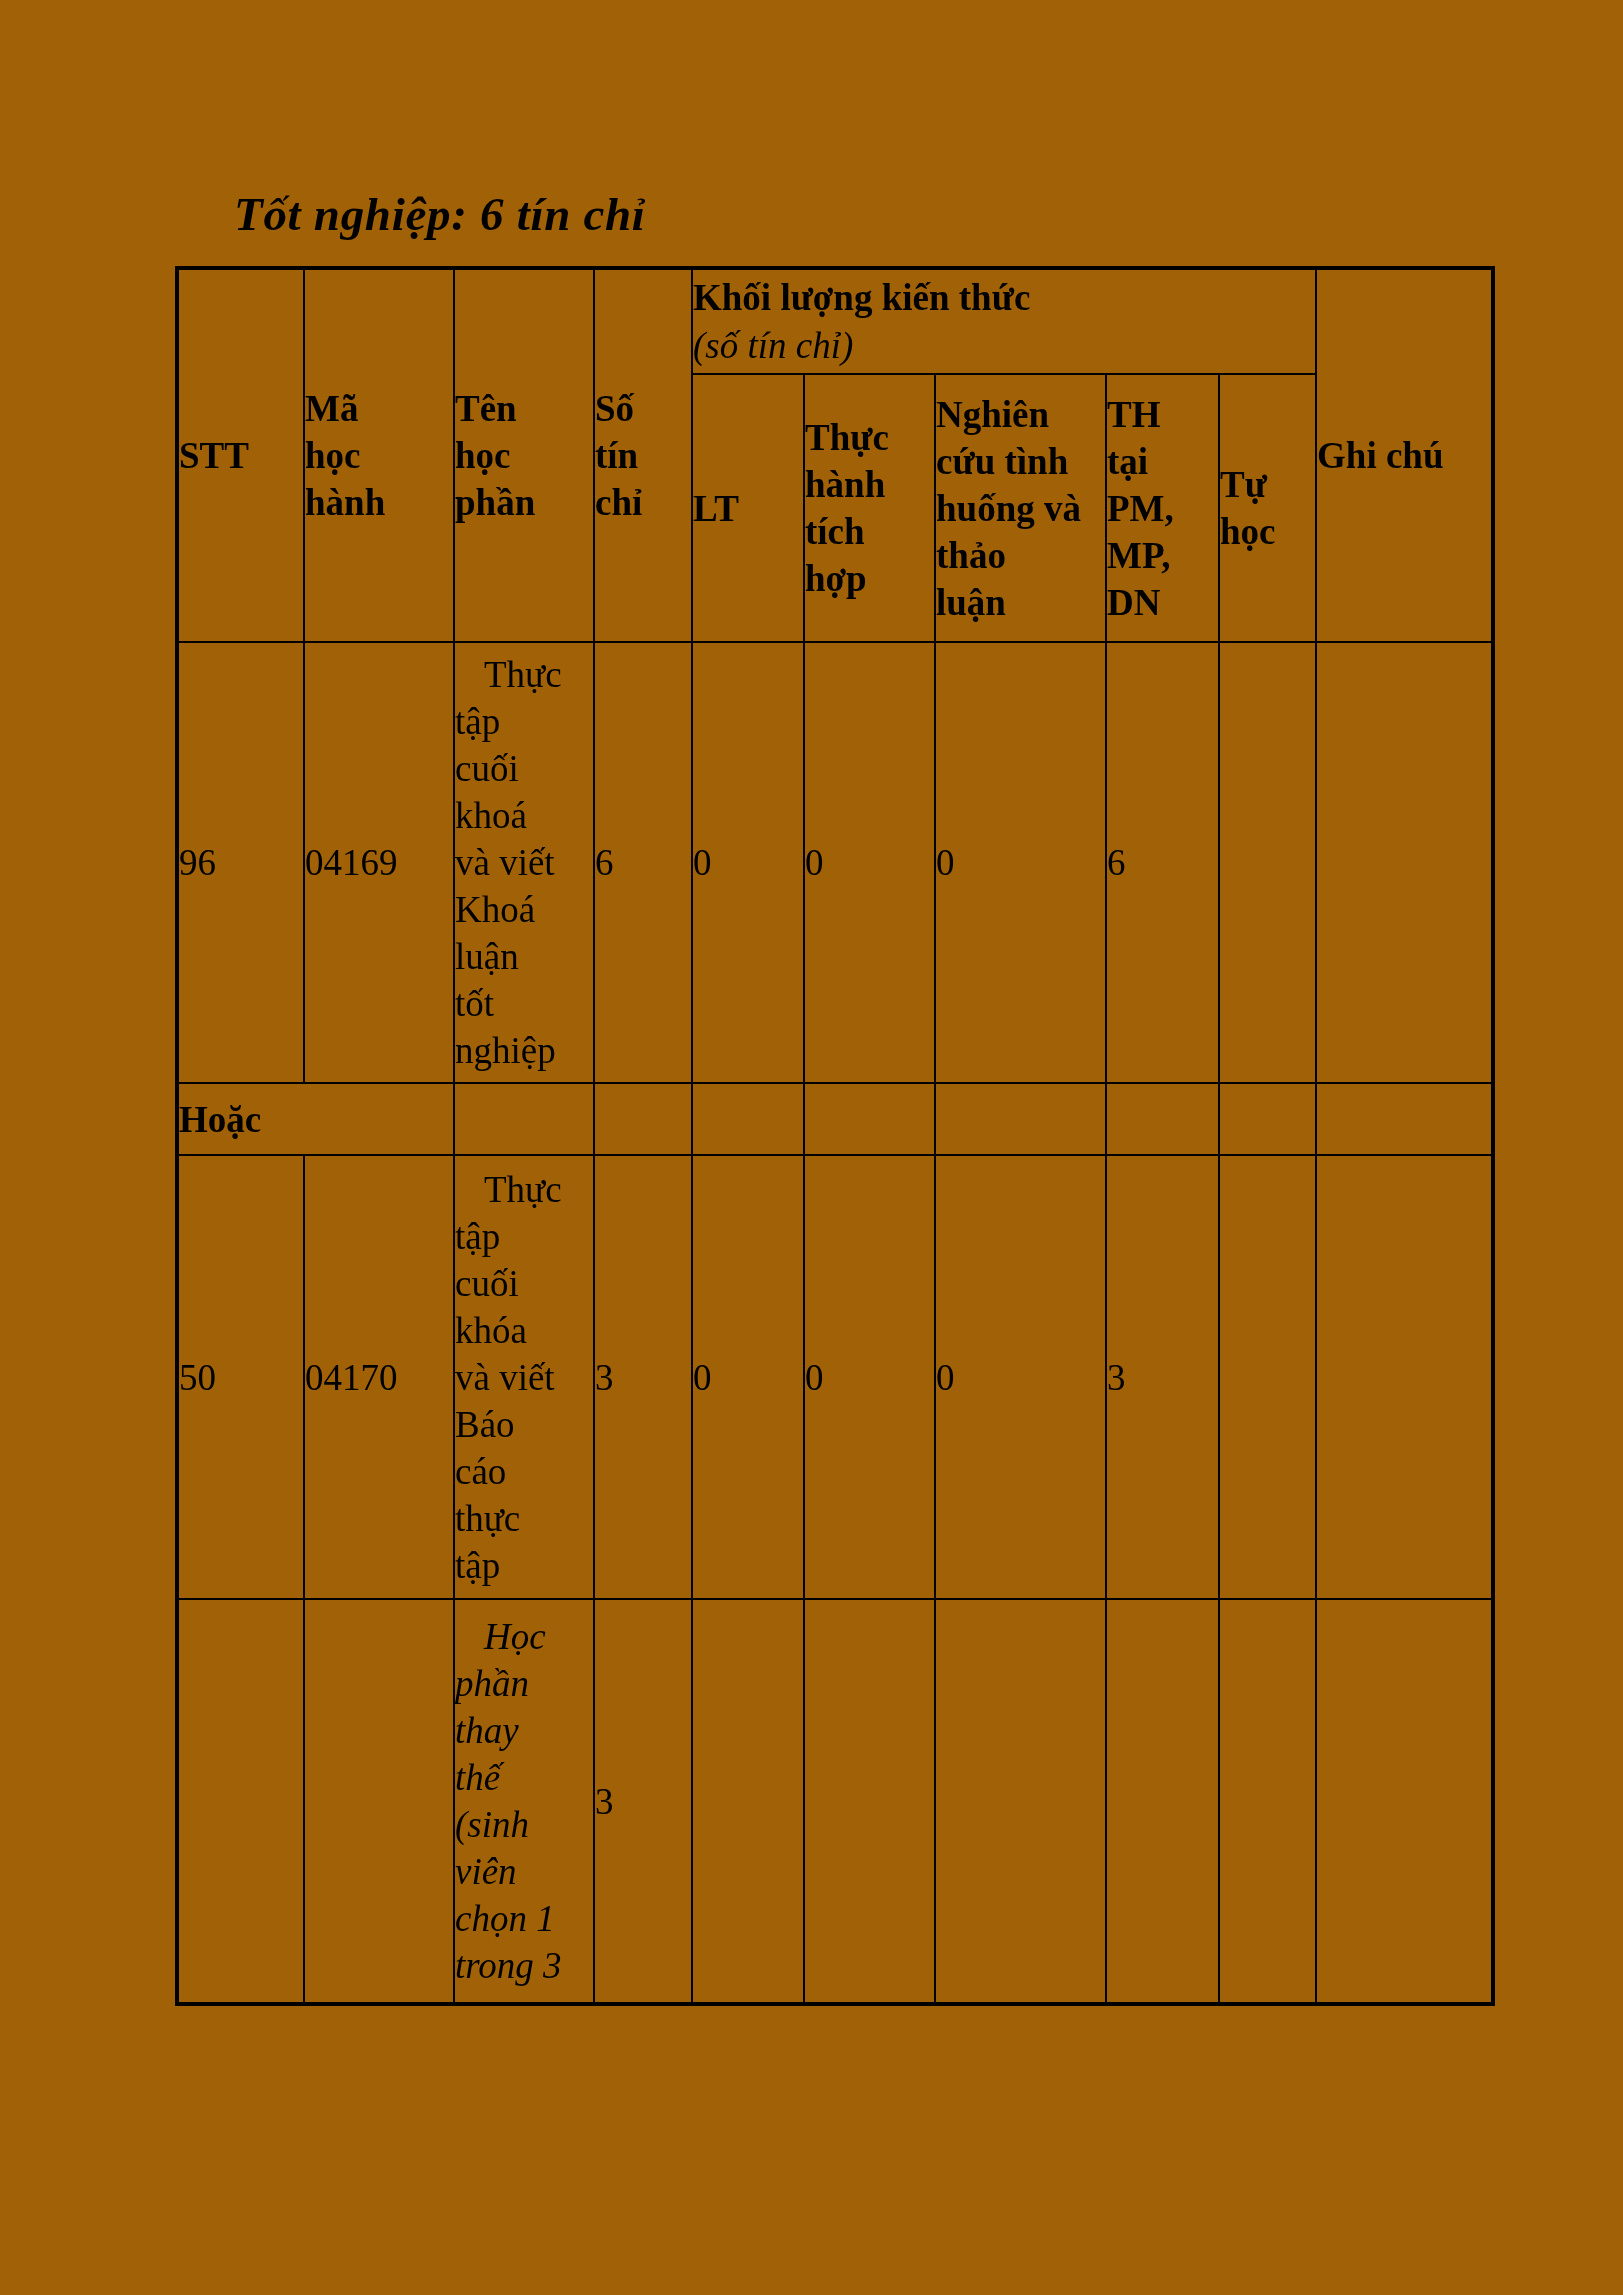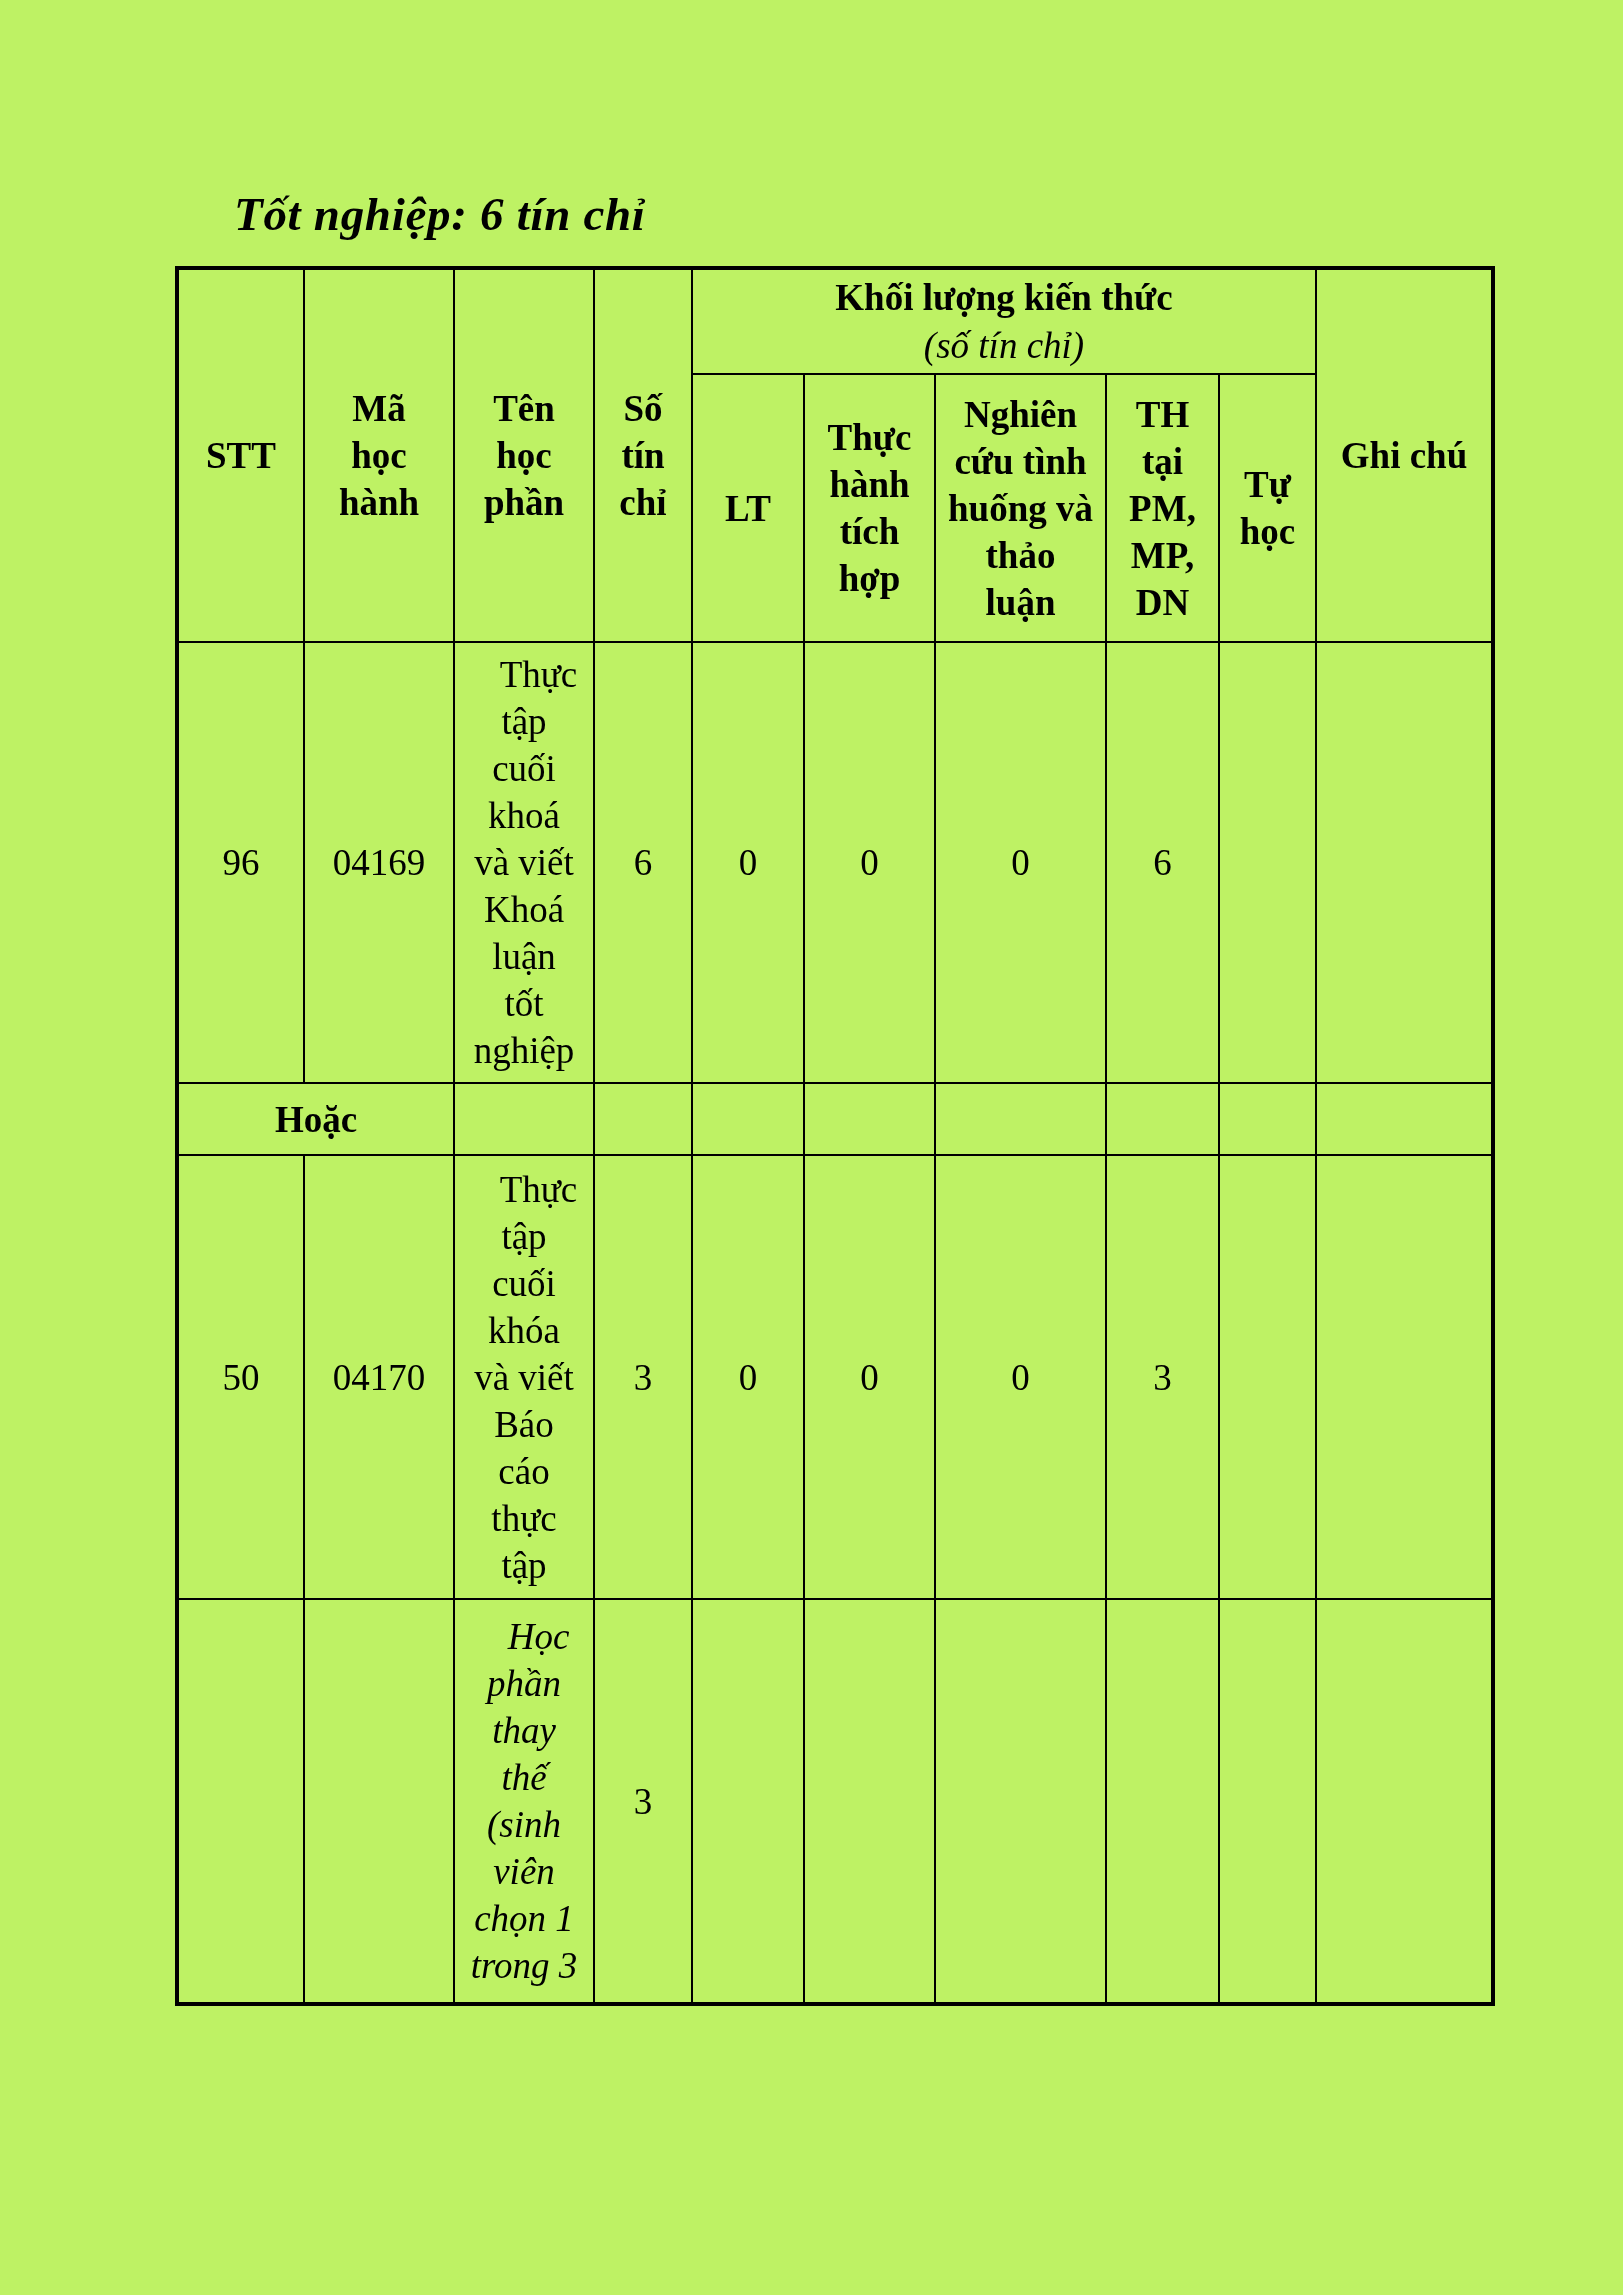--- a/index.html
+++ b/index.html
@@ -1,20 +1,20 @@
 <!DOCTYPE html>
 <html style="font-size:10.5px"><head>
 <meta charset="utf-8">
 <style>
   html, body { margin: 0; padding: 0; background: #ffffff; }
   .page {
     position: relative;
     width: 1623px;
     height: 2295px;
-    background: #bef264;
+    background: #a16207;
     color: #000000;
     font-family: "Liberation Serif", serif;
     overflow: hidden;
   }
   .doc-title {
     position: absolute;
     left: 234px;
     top: 187px;
     font-size: 47px;
     font-weight: bold;
@@ -28,21 +28,21 @@
     top: 266px;
     width: 1316px;
     border-collapse: collapse;
     table-layout: fixed;
     border: 4.6px solid #000000;
   }
   table.doc td {
     border: 2.6px solid #000000;
     font-size: 37px;
     line-height: 47px;
-    text-align: center;
+    text-align: left;
     vertical-align: middle;
     padding: 0;
     overflow: hidden;
   }
   .rh1   { height: 106px; }
   .rh2   { height: 268px; }
   .rr96  { height: 441px; }
   .rhoac { height: 72px; }
   .rr97  { height: 444px; }
   .rlast { height: 405px; }

